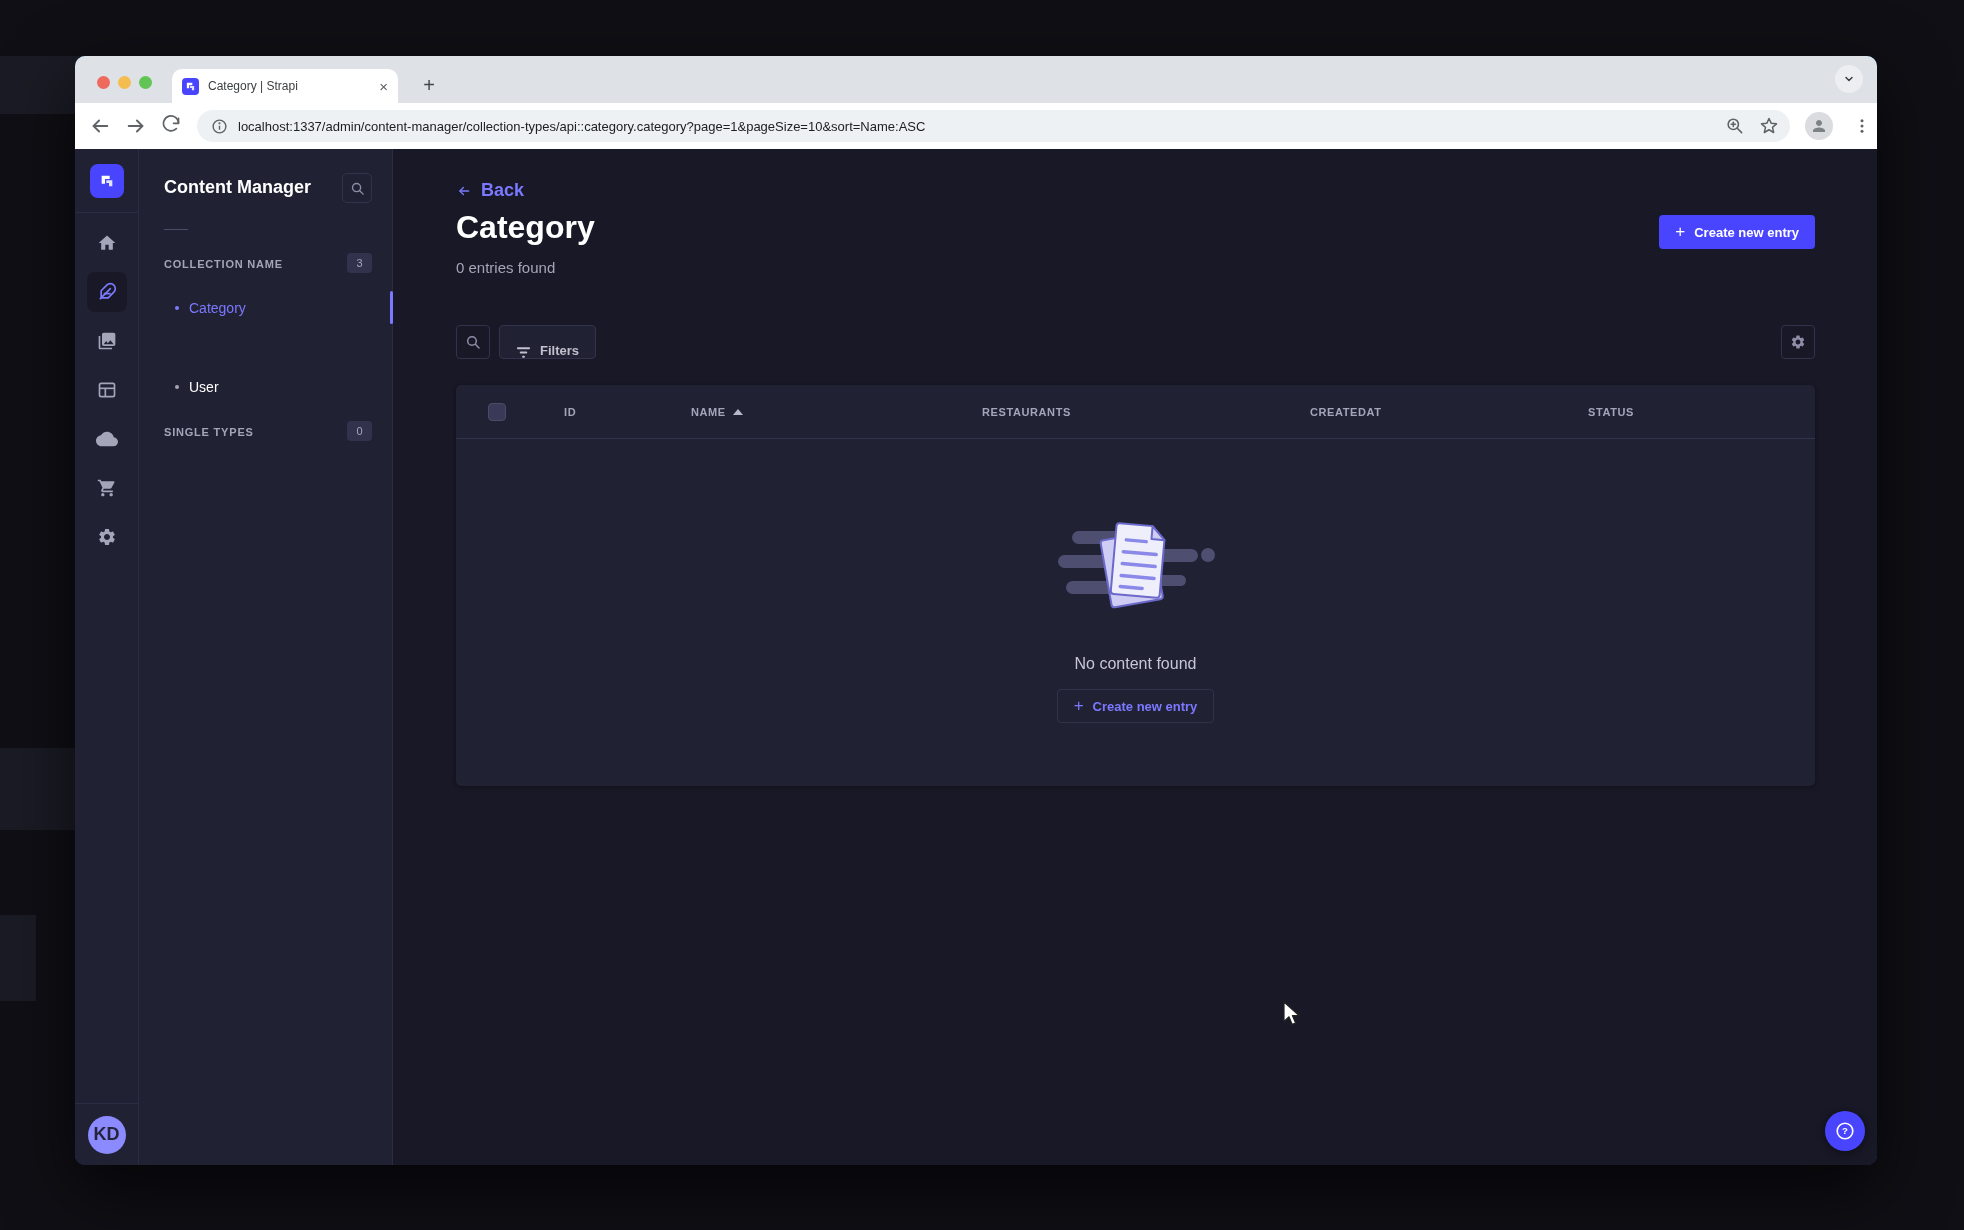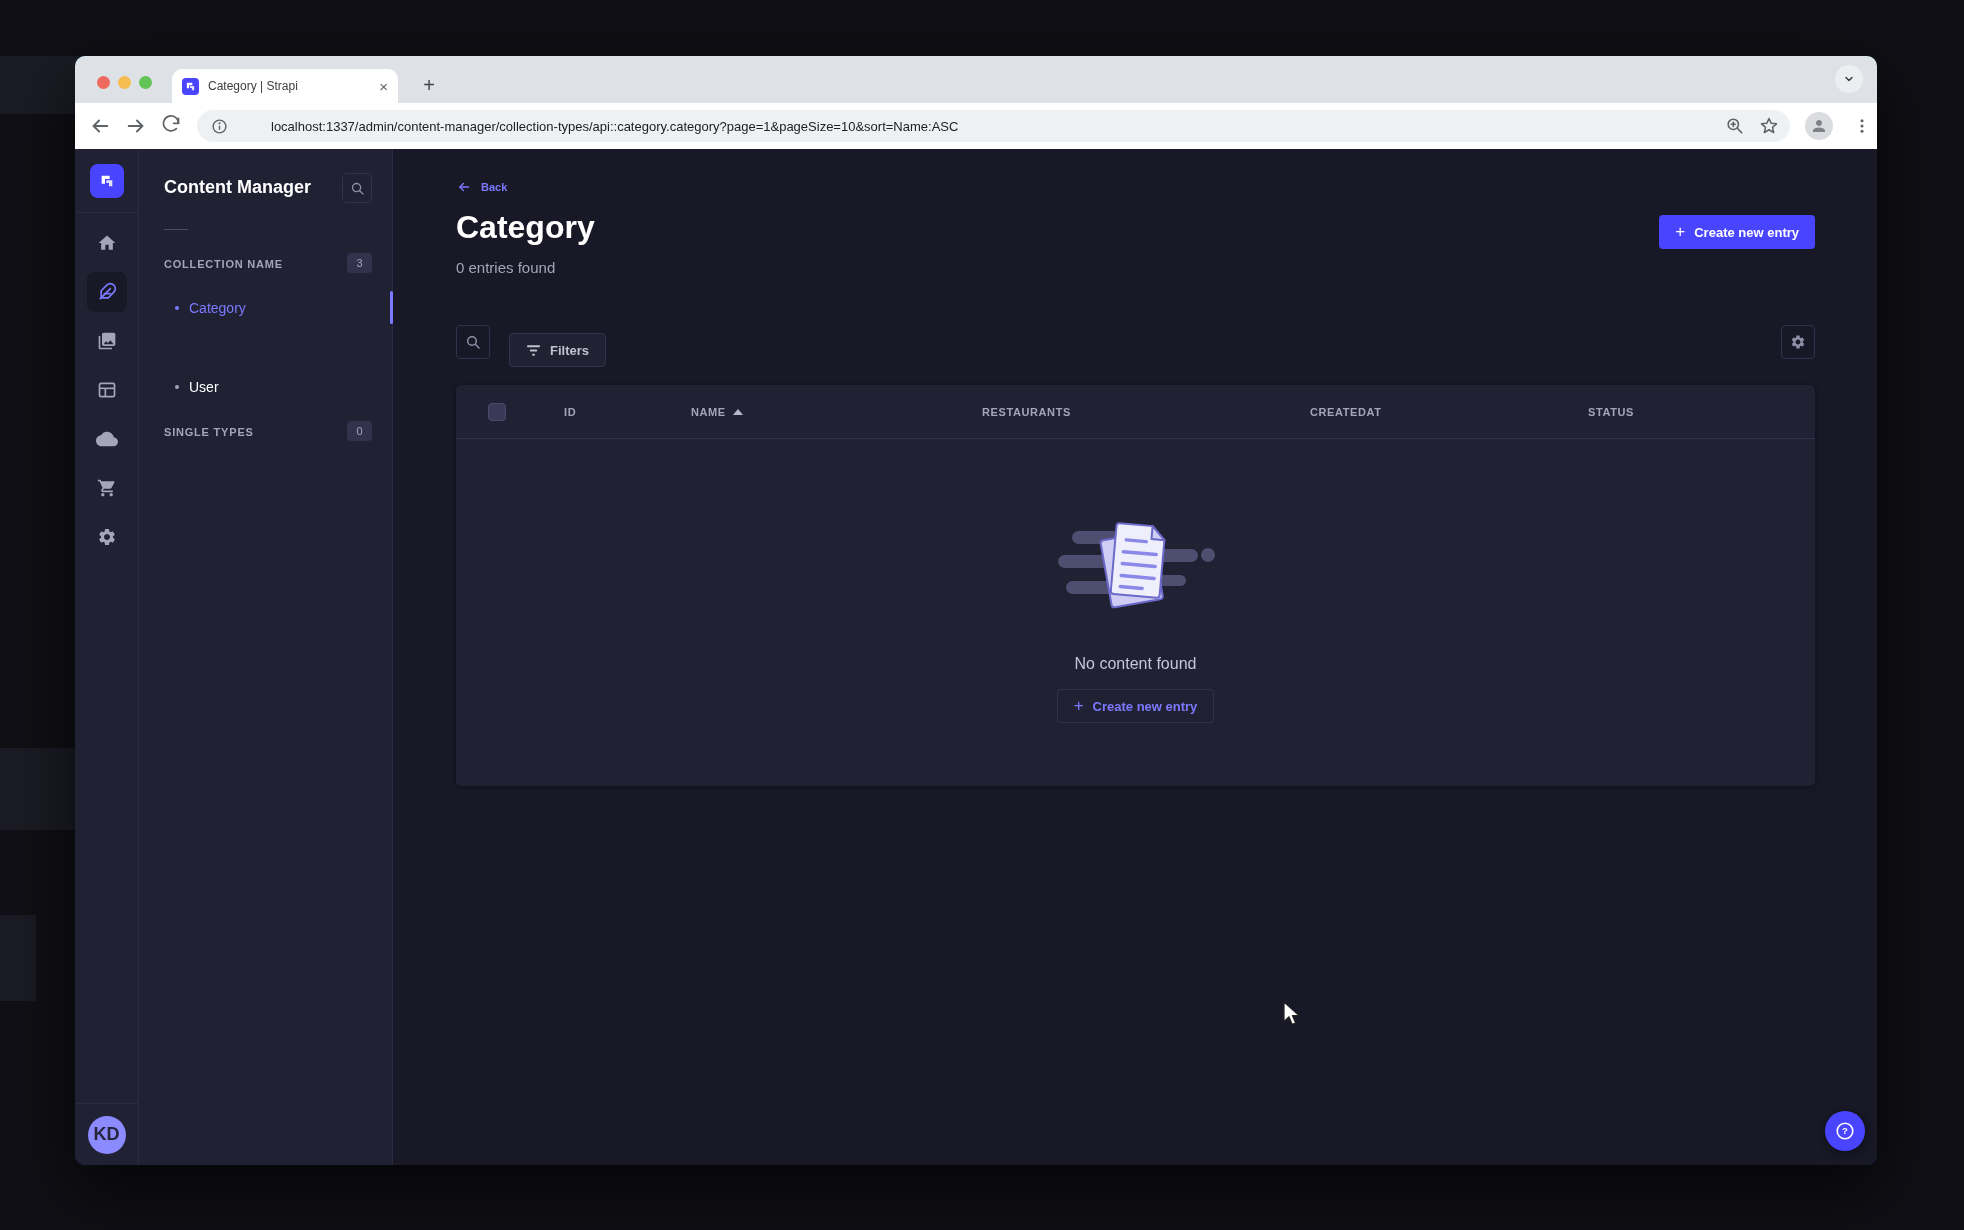--- a/index.html
+++ b/index.html
@@ -25,21 +25,21 @@
   .tab-close { font-size:15px; color:#5f6368; margin-left:8px; cursor:default; }
   .newtab { position:absolute; left:341px; top:17px; font-size:20px; color:#44474a; width:26px; height:26px;
     text-align:center; line-height:25px; border-radius:50%; }
   .tab-chevron { position:absolute; right:14px; top:9px; width:28px; height:28px; border-radius:50%;
     background:#eceef1; display:flex; align-items:center; justify-content:center; }
 
   
   .toolbar { position:relative; height:46px; background:#ffffff; }
   .nav-ic { position:absolute; top:12px; width:22px; height:22px; color:#5f6368; }
   .urlpill { position:absolute; left:122px; top:7px; width:1593px; height:32px; border-radius:16px;
-    background:#eef1f3; display:flex; align-items:center; padding:0 14px;gap:33px; }
+    background:#eef1f3; display:flex; align-items:center; padding:0 14px; }
   .url-text { font-size:13px; color:#202124; margin-left:10px; white-space:nowrap; }
   .pill-ic { position:absolute; top:13px; width:20px; height:20px; color:#5f6368; }
   .chrome-avatar { position:absolute; left:1730px; top:9px; width:28px; height:28px; border-radius:50%;
     background:#dadce0; display:flex; align-items:center; justify-content:center; color:#7d8287; }
   .menu-dots { position:absolute; left:1778px; top:12px; width:20px; height:22px; color:#5f6368; }
 
   
   .app { position:absolute; top:93px; left:0; right:0; bottom:0; display:flex; background:#181826; }
 
   .iconbar { width:64px; background:#212134; border-right:1px solid #2b2b43; position:relative; flex:0 0 auto; }
@@ -63,34 +63,34 @@
     color:#a5a5ba; font-size:11px; display:flex; align-items:center; justify-content:center; }
   .nav-item { position:absolute; left:0; width:100%; height:40px; display:flex; align-items:center; padding-left:36px; }
   .nav-bullet { width:4px; height:4px; border-radius:50%; background:#a5a5ba; margin-right:10px; }
   .nav-item .nav-label { font-size:14px; color:#ffffff; }
   .nav-item.active .nav-label { color:#7b79ff; }
   .nav-item.active .nav-bullet { background:#7b79ff; }
   .active-indicator { position:absolute; right:-1px; top:142px; width:3px; height:33px; background:#7b79ff; border-radius:2px; }
 
   .main { flex:1; position:relative; background:#181826; }
   .back-row { position:absolute; left:63px; top:31px; display:flex; align-items:center; gap:9px; color:#7b79ff; }
-  .back-label { font-size:11px; font-weight:600; color:#7b79ff; }
+  .back-label { font-size:18px; font-weight:600; color:#7b79ff; }
   .page-title { position:absolute; left:63px; top:60px; font-size:32px; font-weight:700; color:#ffffff; }
   .page-subtitle { position:absolute; left:63px; top:110px; font-size:15px; color:#a5a5ba; }
   .btn-primary { position:absolute; right:62px; top:66px; height:34px; background:#4945ff; border:none; border-radius:4px;
     color:#ffffff; font-size:13px; font-weight:600; display:flex; align-items:center; gap:9px; padding:0 16px;
     font-family:"Liberation Sans", sans-serif; }
   .plus-glyph { font-size:17px; font-weight:400; line-height:1; position:relative; top:-1px; }
 
   .filters-row { position:absolute; left:63px; right:62px; top:176px; height:34px; }
   .icon-btn { width:34px; height:34px; border:1px solid #32324d; border-radius:4px; background:transparent;
     display:inline-flex; align-items:center; justify-content:center; color:#8e8ea9; }
-  .btn-filters { position:absolute; left:43px; top:8px; height:34px; border:1px solid #32324d; border-radius:4px;
-    background:#212134; color:#c0c0cf; font-size:13px; font-weight:600; display:flex; align-items:center; gap:9px;
-    padding:0 16px; font-family:"Liberation Sans", sans-serif;margin-left:10px; }
+  .btn-filters { position:absolute; left:43px; top:0; height:34px; border:1px solid #32324d; border-radius:4px;
+    background:#212134; color:#c0c0cf; font-size:13px; font-weight:600; display:flex; align-items:flex-end; gap:9px;
+    padding:0 16px; font-family:"Liberation Sans", sans-serif; }
   .btn-gear { position:absolute; right:0; top:0; }
 
   .card { position:absolute; left:63px; right:62px; top:236px; height:401px; background:#212134; border-radius:5px;
     box-shadow:0 1px 4px rgba(0,0,0,.35); }
   .thead { position:relative; height:54px; border-bottom:1px solid #32324d; }
   .checkbox { position:absolute; left:32px; top:18px; width:18px; height:18px; border-radius:4px;
     background:#3a3a58; border:1px solid #4a4a6a; }
   .col { position:absolute; top:21px; font-size:11px; font-weight:700; letter-spacing:.6px; color:#a5a5ba;
     display:flex; align-items:center; gap:7px; }
   .sort-arrow { width:0; height:0; border-left:5px solid transparent; border-right:5px solid transparent;

